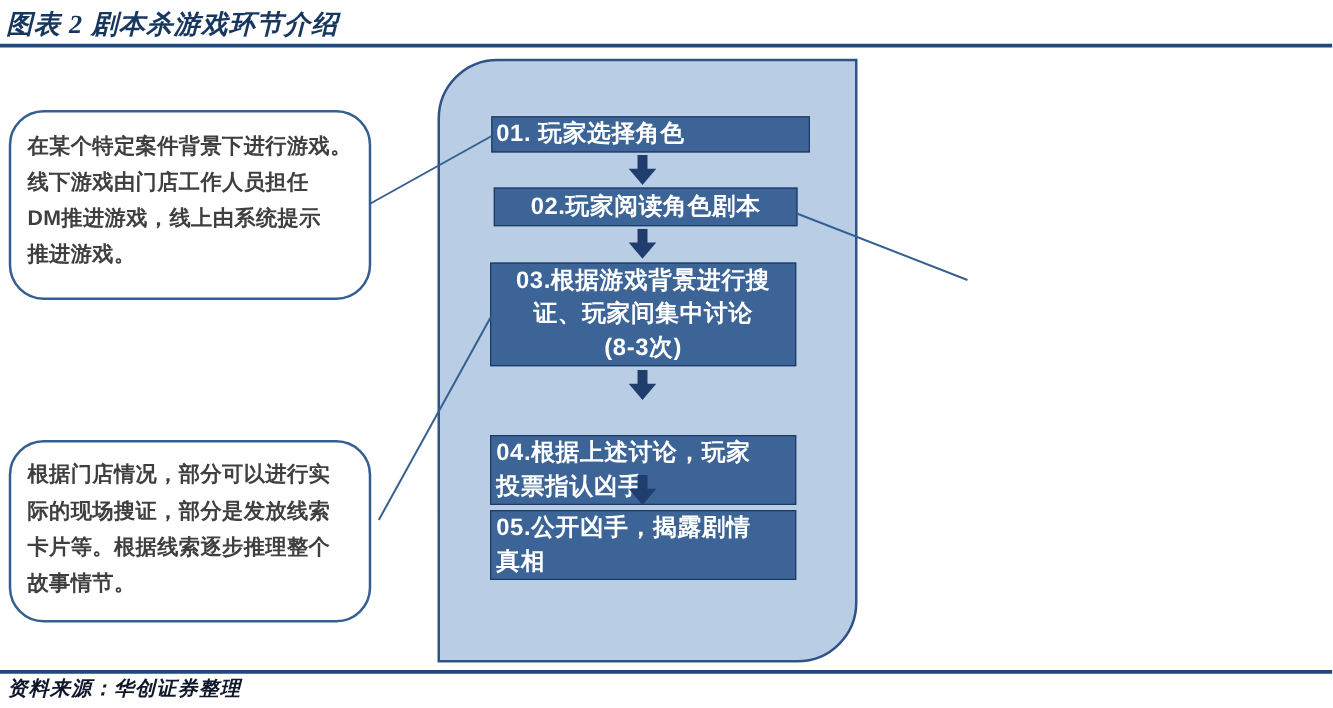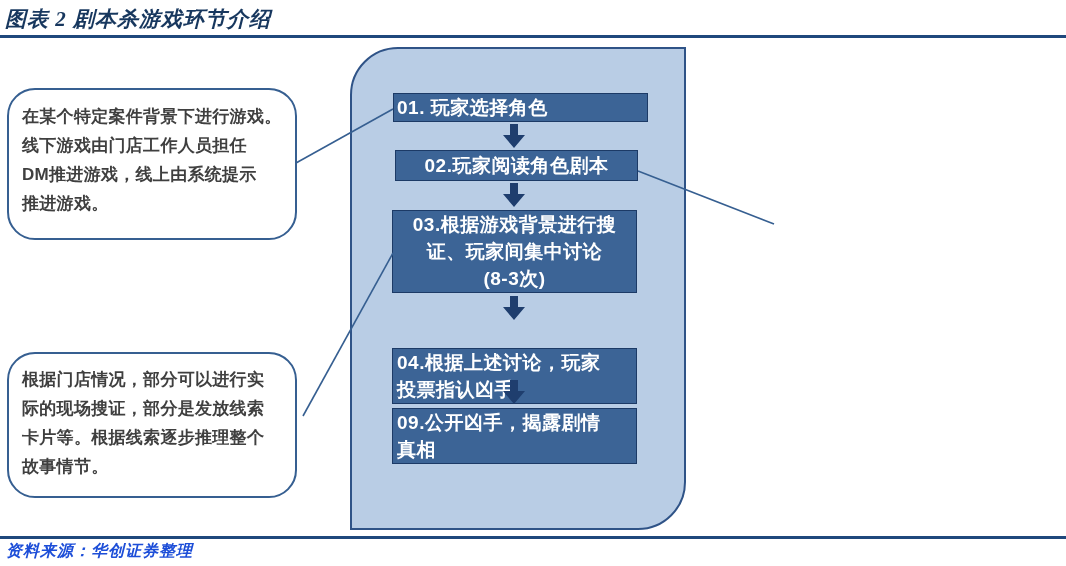--- a/index.html
+++ b/index.html
@@ -50,21 +50,21 @@
     left:773px; top:121px; width:249px; height:219px; border-radius:34px;
     padding:27px 8px 0 19px; font-size:17px; line-height:36px;
   }
   .connectors {
     position:absolute; left:0; top:0; width:1066px; height:566px;
     pointer-events:none;
   }
   .source-note {
     position:absolute; left:6px; top:541px;
     font-family:"Liberation Serif", serif; font-style:italic; font-weight:bold;
-    font-size:16px; color:#1d4ed8; letter-spacing:1px;
+    font-size:16px; color:#0f172a; letter-spacing:1px;
   }
 </style>
 </head>
 <body>
 
 <div class="page">
 
   <div class="fig-title">图表 2  剧本杀游戏环节介绍</div>
   <div class="rule top-rule"></div>
 
@@ -90,21 +90,21 @@
         <path d="M7 0 H15 V11 H22 L11 24 L0 11 H7 Z" fill="#1f3e6e"></path>
       </svg>
     </div>
   <div class="step step4">04.根据上述讨论，玩家
 投票指认凶手</div>
   <div class="flow-arrow arrow4">
       <svg width="22" height="24" viewBox="0 0 22 24">
         <path d="M7 0 H15 V11 H22 L11 24 L0 11 H7 Z" fill="#1f3e6e"></path>
       </svg>
     </div>
-  <div class="step step5">09.公开凶手，揭露剧情
+  <div class="step step5">05.公开凶手，揭露剧情
 真相</div>
 
   <svg class="connectors" width="1066" height="566" viewBox="0 0 1066 566">
     <line x1="296" y1="163" x2="393" y2="109" stroke="#365f91" stroke-width="1.6"></line>
     <line x1="638" y1="171" x2="774" y2="224" stroke="#365f91" stroke-width="1.6"></line>
     <line x1="393" y1="253" x2="303" y2="416" stroke="#365f91" stroke-width="1.6"></line>
   </svg>
 
   <div class="callout callout-left-top">在某个特定案件背景下进行游戏。
 线下游戏由门店工作人员担任

